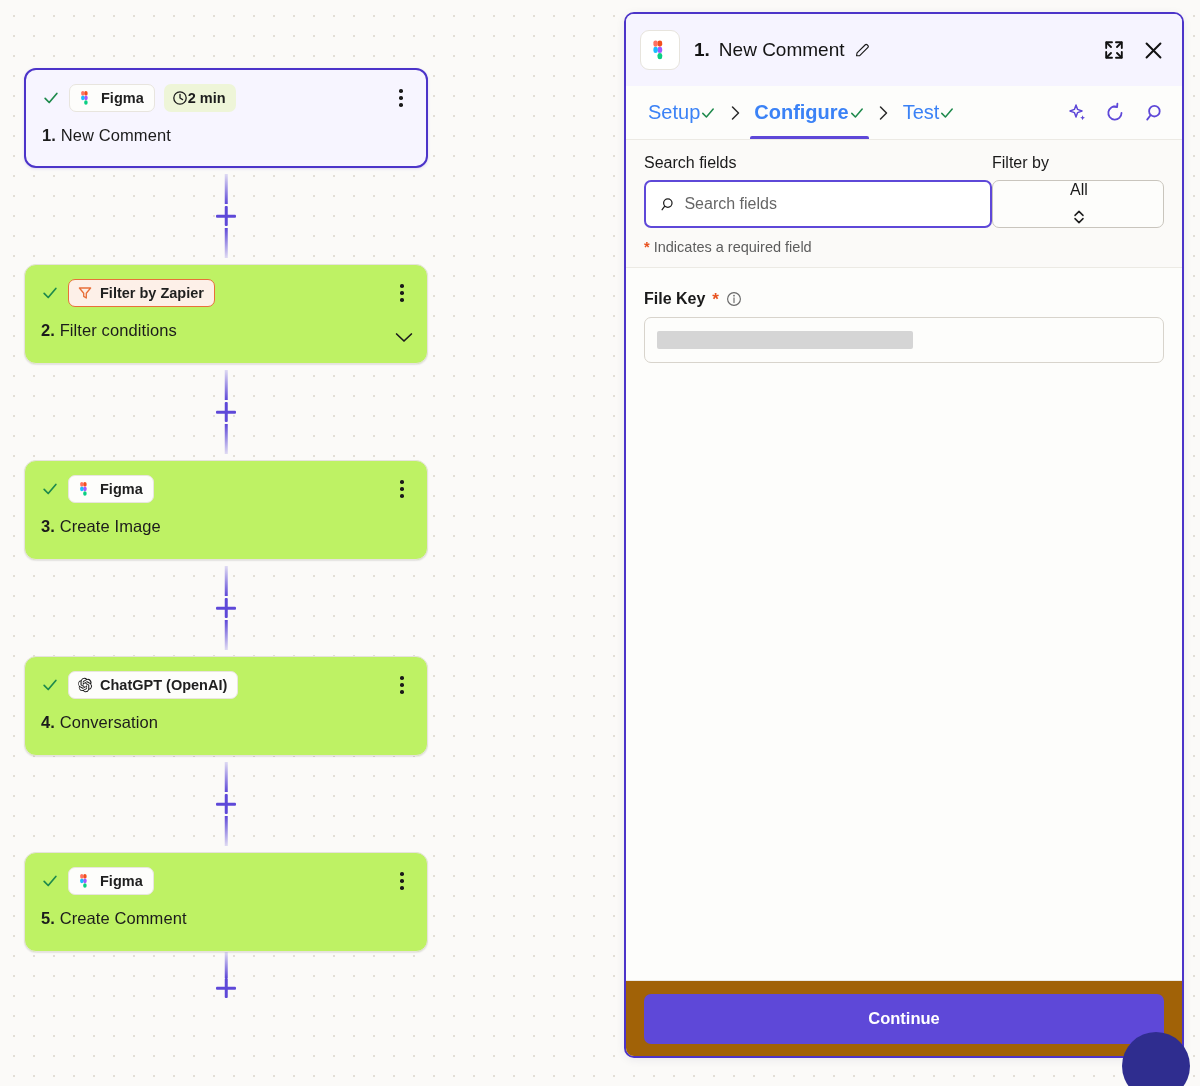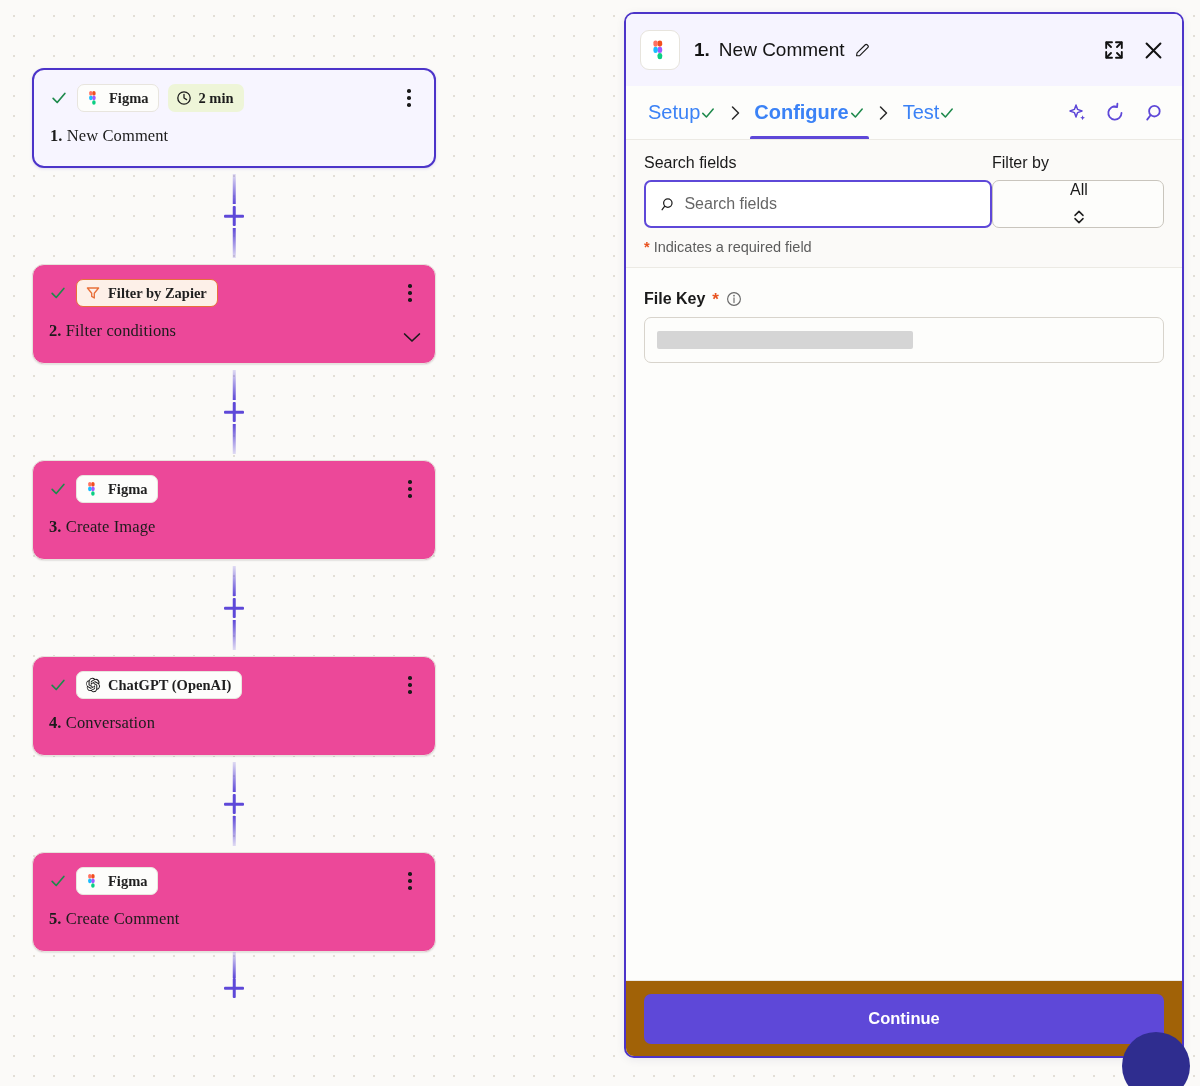--- a/index.html
+++ b/index.html
@@ -17,29 +17,28 @@
   }
 
   
   #canvas {
     position: absolute;
     left: 0; top: 0;
     width: 620px; height: 1086px;
   }
   .flow {
     position: absolute;
-    left: 32px;
+    left: 24px;
     top: 68px;
     width: 404px;
-    font-family: Liberation Serif, serif;
   }
 
   .step-card {
     position: relative;
-    background: #ec4899;
+    background: #bef264;
     border: 1px solid #e6e3dc;
     border-radius: 12px;
     padding: 14px 16px 14px 16px;
     box-shadow: 0 1px 2px rgba(20,20,20,.06), 0 1px 1px rgba(20,20,20,.04);
     height: 100px;
   }
   .step-card.selected {
     background: #f7f5ff;
     border: 2px solid #4c34c9;
     box-shadow: 0 1px 3px rgba(76,52,201,.16);
@@ -73,21 +72,20 @@
   .app-chip.filter-chip {
     background: #fdf0e8;
     border: 1px solid #e8703a;
     color: #1f1f1f;
   }
   .chip-icon { width: 16px; height: 16px; flex: 0 0 16px; display:block; }
 
   .time-chip {
     display: inline-flex;
     align-items: center;
-    gap: 6px;
     background: #eef5d8;
     border-radius: 7px;
     padding: 4px 10px 4px 8px;
     height: 28px;
     font-size: 14.5px;
     font-weight: 700;
     color: #1c1c1c;
     white-space: nowrap;
   }
 

